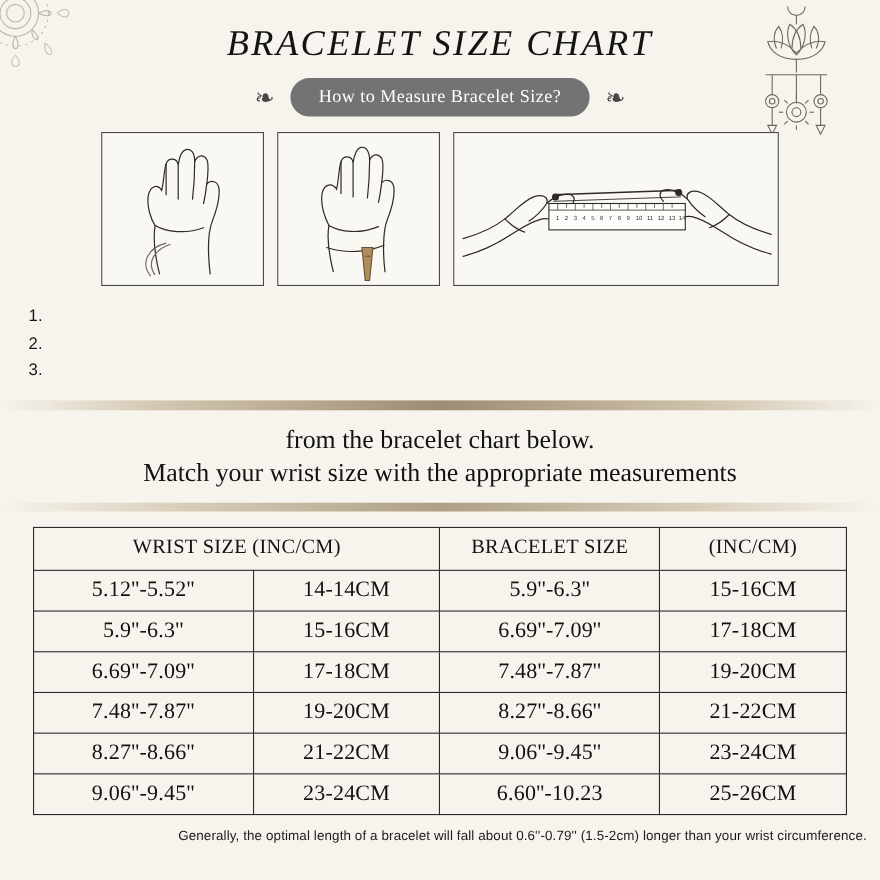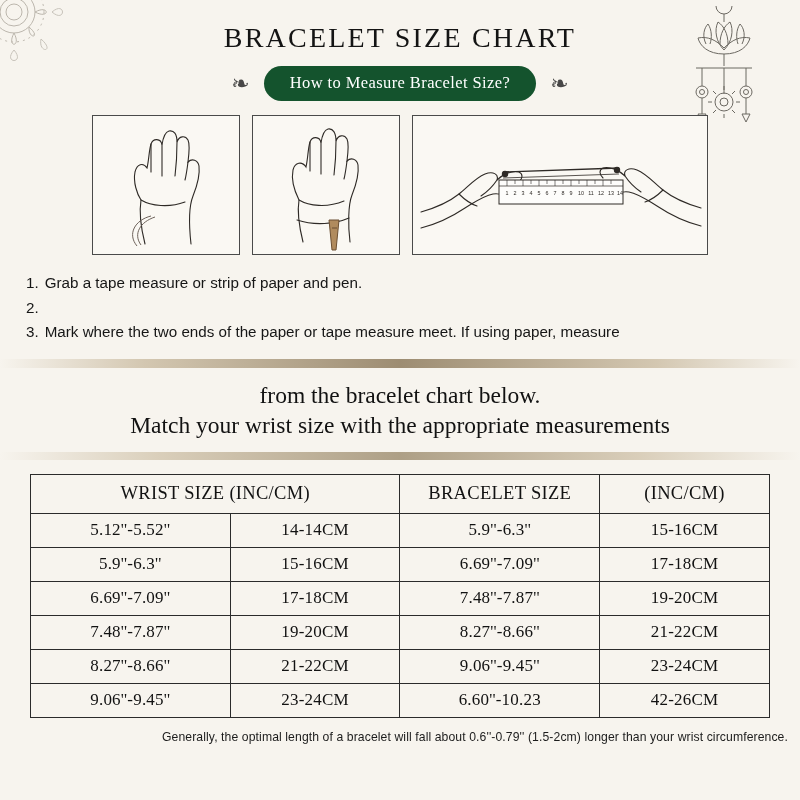--- a/index.html
+++ b/index.html
@@ -19,37 +19,38 @@
     position: absolute;
     pointer-events: none;
   }
   .orn-tl { left: -28px; top: -30px; width: 130px; height: 130px; opacity: .55; }
   .orn-tr { right: 4px; top: 2px; width: 110px; height: 140px; opacity: .75; }
 
   
   .title {
     text-align: center;
     font-family: "Liberation Serif", serif;
-    font-size: 28px;
+    font-size: 33px;
     letter-spacing: 2.2px;
     font-weight: 400;
     margin: 22px 0 0 0;
     padding: 0;
     color: #141414;
+    font-style: italic;
   }
 
   .pill-row {
     display: flex;
     justify-content: center;
     align-items: center;
     margin-top: 12px;
     gap: 14px;
   }
   .pill {
-    background: #14532d;
+    background: #737373;
     color: #fff;
     border-radius: 18px;
     padding: 7px 26px 8px 26px;
     font-family: "Liberation Serif", serif;
     font-size: 16.5px;
     letter-spacing: .4px;
     white-space: nowrap;
   }
   .flourish {
     font-family: "Liberation Serif", serif;
@@ -131,21 +132,21 @@
     text-align: center;
     font-weight: 400;
     color: #121212;
   }
   table.size-table th {
     font-size: 18.5px;
     padding: 8px 4px 9px 4px;
     letter-spacing: .3px;
   }
   table.size-table td {
-    font-size: 17px;
+    font-size: 20px;
     padding: 6px 4px 7px 4px;
     letter-spacing: .2px;
   }
   .col-a { width: 27%; }
   .col-b { width: 23%; }
   .col-c { width: 27%; }
   .col-d { width: 23%; }
 
   .footnote {
     text-align: right;
@@ -338,28 +339,26 @@
         <circle cx="92" cy="58" r="3.2" fill="#2e2a26"></circle>
         <circle cx="204" cy="54" r="3.2" fill="#2e2a26"></circle>
       </g>
     </svg>
   </div>
 </div>
 
 <div class="steps">
   <div class="step">
     <span class="num">1.</span>
-    <span class="txt">Grab a tape measure or strip of paper and pen.</span>
   </div>
   <div class="step">
     <span class="num">2.</span>
   </div>
   <div class="step">
     <span class="num">3.</span>
-    <span class="txt">Mark where the two ends of the paper or tape measure meet. If using paper, measure</span>
   </div>
 </div>
 
 <div class="band"></div>
 
 <div class="match">
   <div>from the bracelet chart below.</div>
   <div>Match your wrist size with the appropriate measurements</div>
 </div>
 
@@ -407,18 +406,18 @@
     <tr>
       <td>8.27''-8.66''</td>
       <td>21-22CM</td>
       <td>9.06''-9.45''</td>
       <td>23-24CM</td>
     </tr>
     <tr>
       <td>9.06''-9.45''</td>
       <td>23-24CM</td>
       <td>6.60''-10.23</td>
-      <td>42-26CM</td>
+      <td>25-26CM</td>
     </tr>
   </tbody>
 </table>
 
 <div class="footnote">Generally, the optimal length of a bracelet will fall about 0.6''-0.79'' (1.5-2cm) longer than your wrist circumference.</div>
 
 </body></html>

